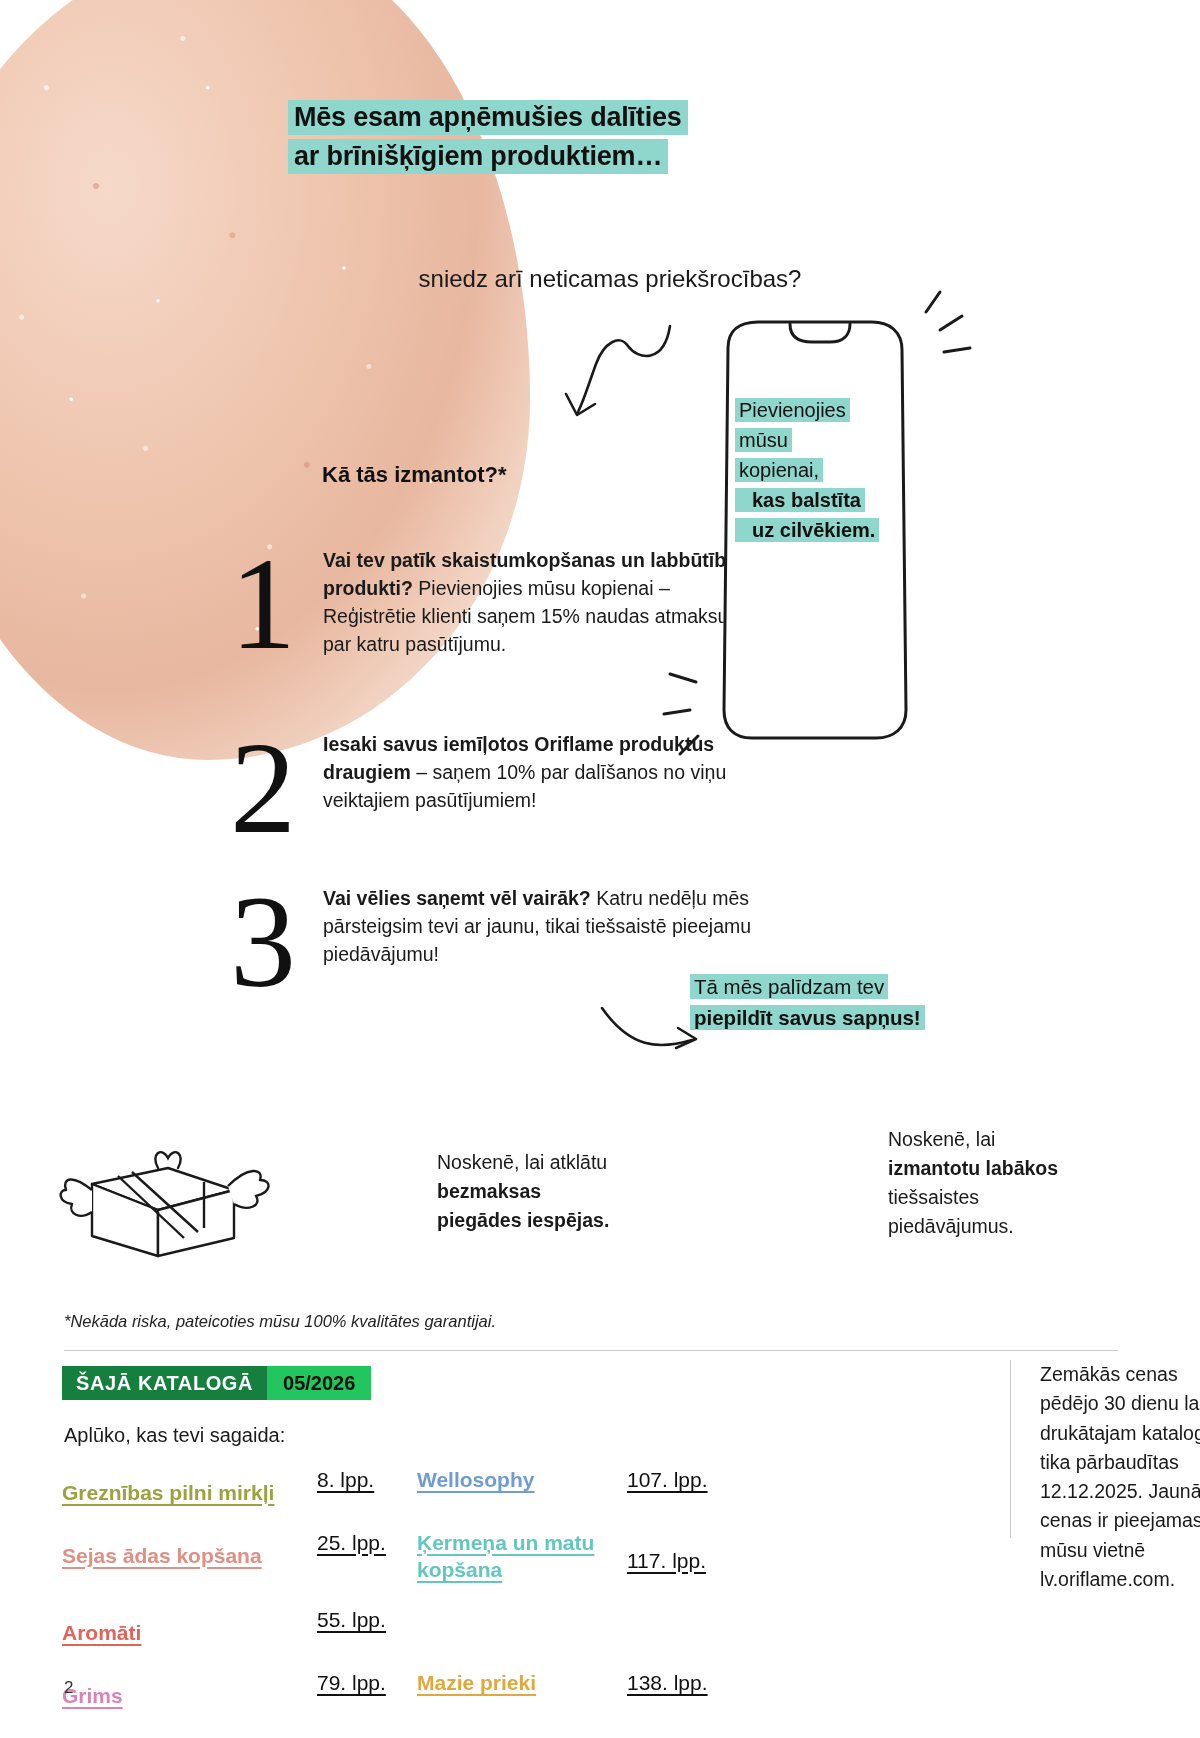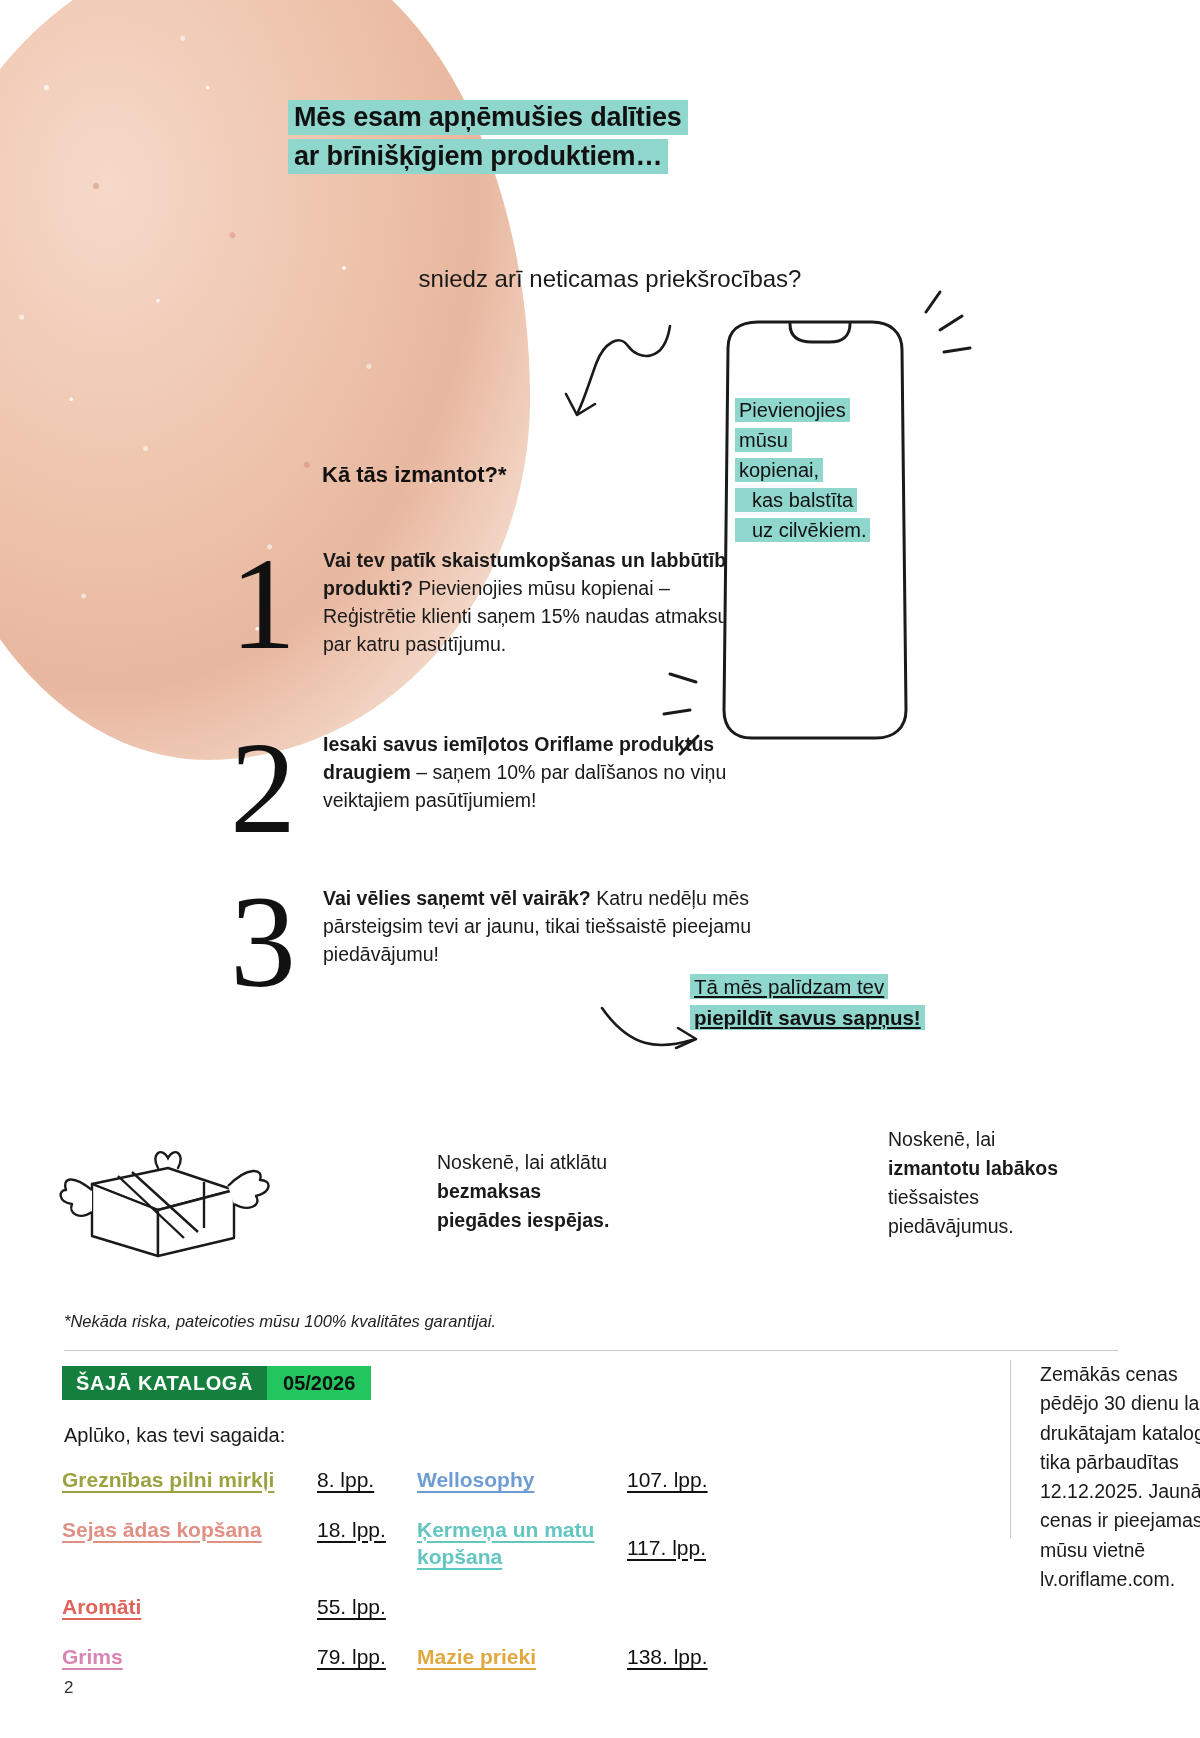--- a/index.html
+++ b/index.html
@@ -133,37 +133,36 @@
     font-size: 20px;
     line-height: 1.5;
     color: #111;
   }
   .phone-note span {
     background: #8fd6cc;
     padding: 1px 4px;
     box-decoration-break: clone;
     -webkit-box-decoration-break: clone;
   }
-  .phone-note .b { font-weight: normal; padding-left: 17px; }
+  .phone-note .b { font-weight: bold; padding-left: 17px; }
 
   
   .dream-callout {
     position: absolute;
     left: 690px;
     top: 972px;
     width: 300px;
     font-size: 20.5px;
     line-height: 1.5;
     color: #111;
   }
   .dream-callout span {
     background: #8fd6cc;
     padding: 1px 4px;
     box-decoration-break: clone;
-    text-decoration: underline;
     -webkit-box-decoration-break: clone;
   }
   .dream-callout .b { font-weight: bold; }
 
   
   .scan-note {
     position: absolute;
     font-size: 19.5px;
     line-height: 1.48;
     color: #1a1a1a;
@@ -236,21 +235,21 @@
   }
   .toc-row {
     display: flex;
     align-items: flex-start;
     margin-bottom: 22px;
   }
   .toc-cell {
     display: flex;
     align-items: flex-start;
   }
-  .toc-cell.c1 { width: 255px; }
+  .toc-cell.c1 { width: 255px; margin-top: 13px; }
   .toc-cell.c2 { width: 100px; }
   .toc-cell.c3 { width: 210px; }
   .toc-name, .toc-page {
     font-size: 21px;
     text-decoration: underline;
     text-underline-offset: 4px;
     line-height: 1.32;
   }
   .toc-name { font-weight: bold; }
   .toc-page { color: #111; font-weight: normal; }
@@ -421,21 +420,21 @@
     <div class="toc-cell c2">
       <span class="toc-page">107. lpp.</span>
     </div>
   </div>
 
   <div class="toc-row">
     <div class="toc-cell c1">
       <span class="toc-name" style="color:#e08f84">Sejas ādas kopšana</span>
     </div>
     <div class="toc-cell c2">
-      <span class="toc-page">18. lpp.</span>
+      <span class="toc-page">25. lpp.</span>
     </div>
     <div class="toc-cell c3">
       <span class="toc-name" style="color:#63c6c0; width:180px; display:inline-block;">Ķermeņa un matu kopšana</span>
     </div>
     <div class="toc-cell c2">
       <span class="toc-page" style="position:relative; top:18px;">117. lpp.</span>
     </div>
   </div>
 
   <div class="toc-row">

